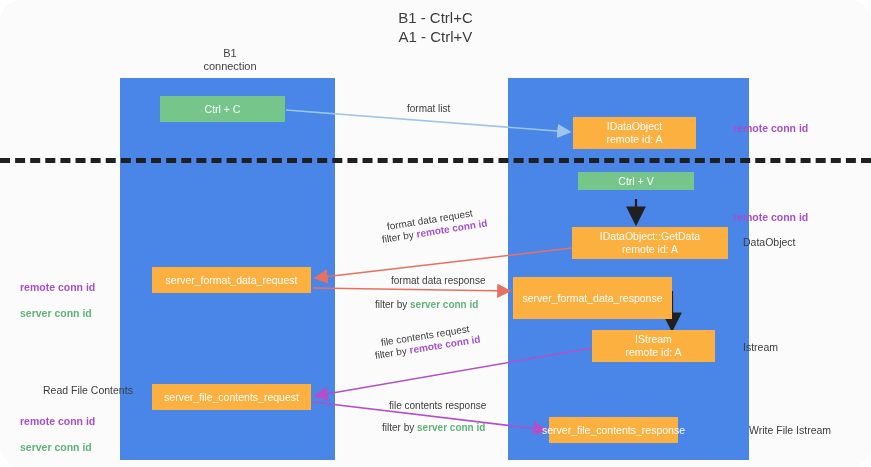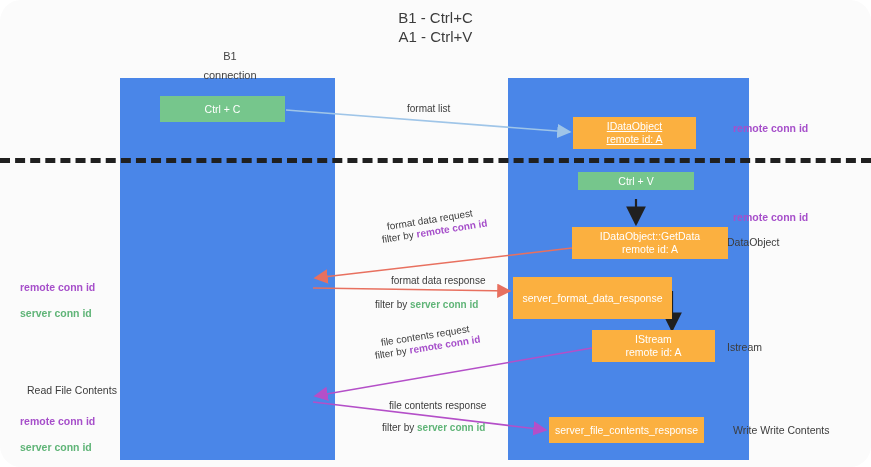--- a/index.html
+++ b/index.html
@@ -21,21 +21,21 @@
     background: #4a86e8;
   }
   #lane-b1 { left: 120px; top: 78px; width: 215px; height: 382px; }
   #lane-a1 { left: 508px; top: 78px; width: 241px; height: 382px; }
 
   .lane-header {
     position: absolute;
     text-align: center;
     color: #434343;
     font-size: 11px;
-    line-height: 19px;
+    line-height: 13px;
     white-space: pre-line;
   }
   #hdr-b1 { left: 150px; top: 47px; width: 160px; }
   #hdr-a1 { left: 545px; top: 47px; width: 170px; }
 
   #title {
     position: absolute;
     left: 0;
     top: 8px;
     width: 871px;
@@ -58,38 +58,38 @@
     line-height: 13px;
     text-align: center;
     white-space: pre-line;
     padding: 2px 16px;
     z-index: 5;
   }
   .node.green { background: #76c68c; }
   .node.orange { background: #fbb040; }
 
   #n-ctrlc   { left: 160px; top: 96px; width: 125px; height: 26px; }
-  #n-idataobj{ left: 573px; top: 117px; width: 123px; height: 32px; text-decoration: underline; }
+  #n-idataobj{ left: 573px; top: 117px; width: 123px; height: 32px; }
   #n-ctrlv   { left: 578px; top: 172px; width: 116px; height: 18px; }
   #n-getdata { left: 572px; top: 227px; width: 156px; height: 32px; }
   #n-sfdreq  { left: 152px; top: 267px; width: 159px; height: 26px; }
   #n-sfdres  { left: 513px; top: 277px; width: 159px; height: 42px; }
   #n-istream { left: 592px; top: 330px; width: 123px; height: 32px; }
   #n-sfcreq  { left: 152px; top: 384px; width: 159px; height: 26px; }
-  #n-sfcres  { left: 549px; top: 417px; width: 155px; height: 26px; }
+  #n-sfcres  { left: 549px; top: 417px; width: 129px; height: 26px; }
 
   .side-label {
     position: absolute;
     font-size: 10.5px;
     line-height: 13px;
     white-space: pre-line;
   }
   .purple { color: #a64fca; font-weight: bold; }
   .green-t { color: #5fb477; font-weight: bold; }
-  .dark { color: #3c3c3c; }
+  .dark { color: #3c3c3c; margin-left: 16px; }
 
   #lbl-rc-1 { left: 733px; top: 122px; }
   #lbl-rc-2 { left: 733px; top: 211px; }
   #lbl-dataobject { left: 727px; top: 236px; }
   #lbl-istream-r { left: 727px; top: 341px; }
   #lbl-write { left: 733px; top: 424px; }
 
   #lbl-left-1 { left: 20px; top: 268px; }
   #lbl-read { left: 27px; top: 384px; }
   #lbl-left-2 { left: 20px; top: 402px; }
@@ -177,23 +177,25 @@
 
     <path d="M313,402 L546,430" stroke="#b44fc8" stroke-width="1.6" fill="none" marker-end="url(#ar-purple)"></path>
   </svg>
 
   <div class="node green" id="n-ctrlc">Ctrl + C</div>
   <div class="node orange" id="n-idataobj">IDataObject
 remote id: A</div>
   <div class="node green" id="n-ctrlv">Ctrl + V</div>
   <div class="node orange" id="n-getdata">IDataObject::GetData
 remote id: A</div>
+  <div class="node orange" id="n-sfdreq">server_format_data_request</div>
   <div class="node orange" id="n-sfdres">server_format_data_response</div>
   <div class="node orange" id="n-istream">IStream
 remote id: A</div>
+  <div class="node orange" id="n-sfcreq">server_file_contents_request</div>
   <div class="node orange" id="n-sfcres">server_file_contents_response</div>
 
   <div id="divider"></div>
 
   <div class="edge-label" id="el-formatlist">format list</div>
 
   <div class="edge-label rot-up" id="el-fdr-1">format data request</div>
   <div class="edge-label rot-up" id="el-fdr-2"><span>filter by </span><span class="hl-purple">remote conn id</span></div>
 
   <div class="edge-label" id="el-fdres-1">format data response</div>
@@ -202,21 +204,21 @@
   <div class="edge-label rot-up" id="el-fcr-1">file contents request</div>
   <div class="edge-label rot-up" id="el-fcr-2"><span>filter by </span><span class="hl-purple">remote conn id</span></div>
 
   <div class="edge-label" id="el-fcres-1">file contents response</div>
   <div class="edge-label" id="el-fcres-2"><span>filter by </span><span class="hl-green">server conn id</span></div>
 
   <div class="side-label purple" id="lbl-rc-1">remote conn id</div>
   <div class="side-label purple" id="lbl-rc-2">remote conn id</div>
   <div class="side-label dark" id="lbl-dataobject">DataObject</div>
   <div class="side-label dark" id="lbl-istream-r">Istream</div>
-  <div class="side-label dark" id="lbl-write">Write Write Contents</div>
+  <div class="side-label dark" id="lbl-write">Write File Istream</div>
 
   <div class="side-label" id="lbl-left-1">
     <div class="purple">remote conn id</div>
     <div class="green-t">server conn id</div>
   </div>
 
   <div class="side-label dark" id="lbl-read">Read File Contents</div>
 
   <div class="side-label" id="lbl-left-2">
     <div class="purple">remote conn id</div>

